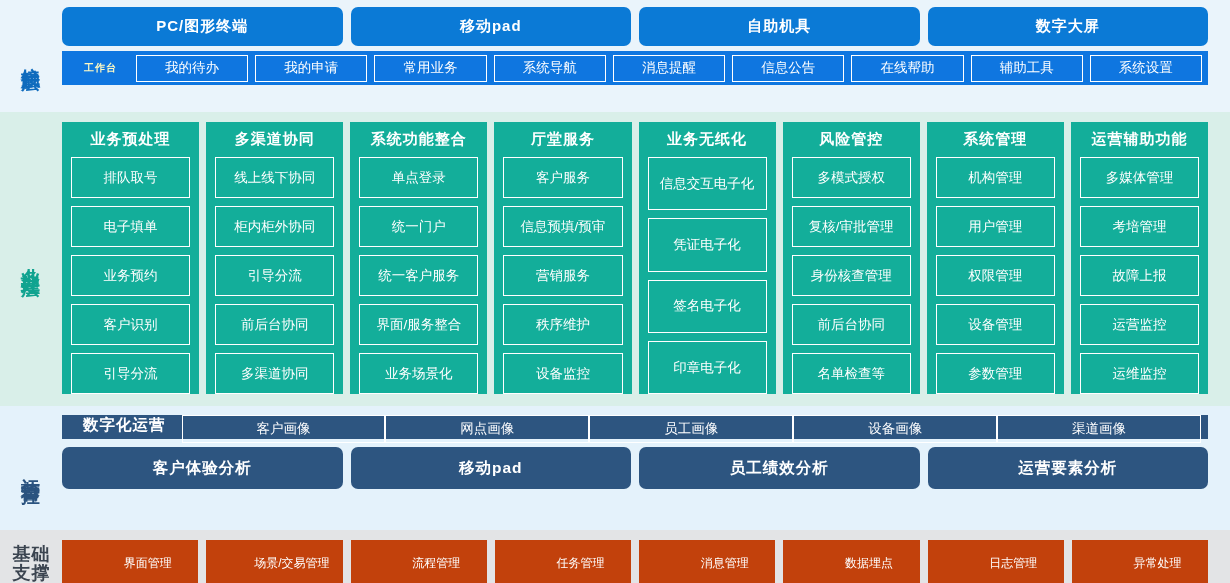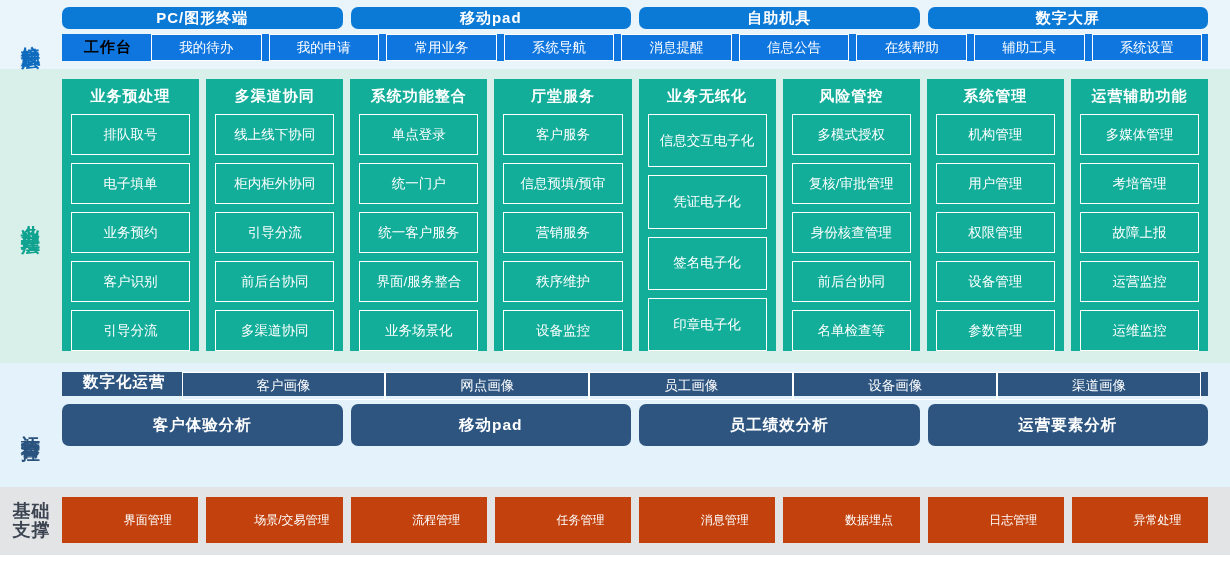--- a/index.html
+++ b/index.html
@@ -41,21 +41,21 @@
   }
   .layer-body {
     flex: 1 1 auto;
     box-sizing: border-box;
     display: flex;
     flex-direction: column;
   }
 
   
   #layer-access {
-    height: 69px;
+    height: 112px;
     background: #eaf4fb;
     padding: 0;
   }
   #layer-access .layer-label {
     color: #0f6bbd;
     font-size: 19px;
   }
   #layer-access .layer-body {
     padding: 7px 22px 8px 0px;
     gap: 5px;
@@ -79,22 +79,22 @@
   }
   .workbench-row {
     height: 34px;
     background: #0f76e0;
     display: flex;
     align-items: center;
     padding: 0 6px;
     gap: 7px;
   }
   .workbench-title {
-    color: #000000;
-    font-size: 15px;
+    color: #fef9c3;
+    font-size: 10px;
     font-weight: bold;
     padding: 0 12px 0 16px;
     white-space: nowrap;
     letter-spacing: 1px;
   }
   .workbench-item {
     flex: 1 1 0;
     height: 25px;
     border: 1px solid #ffffff;
     color: #ffffff;

